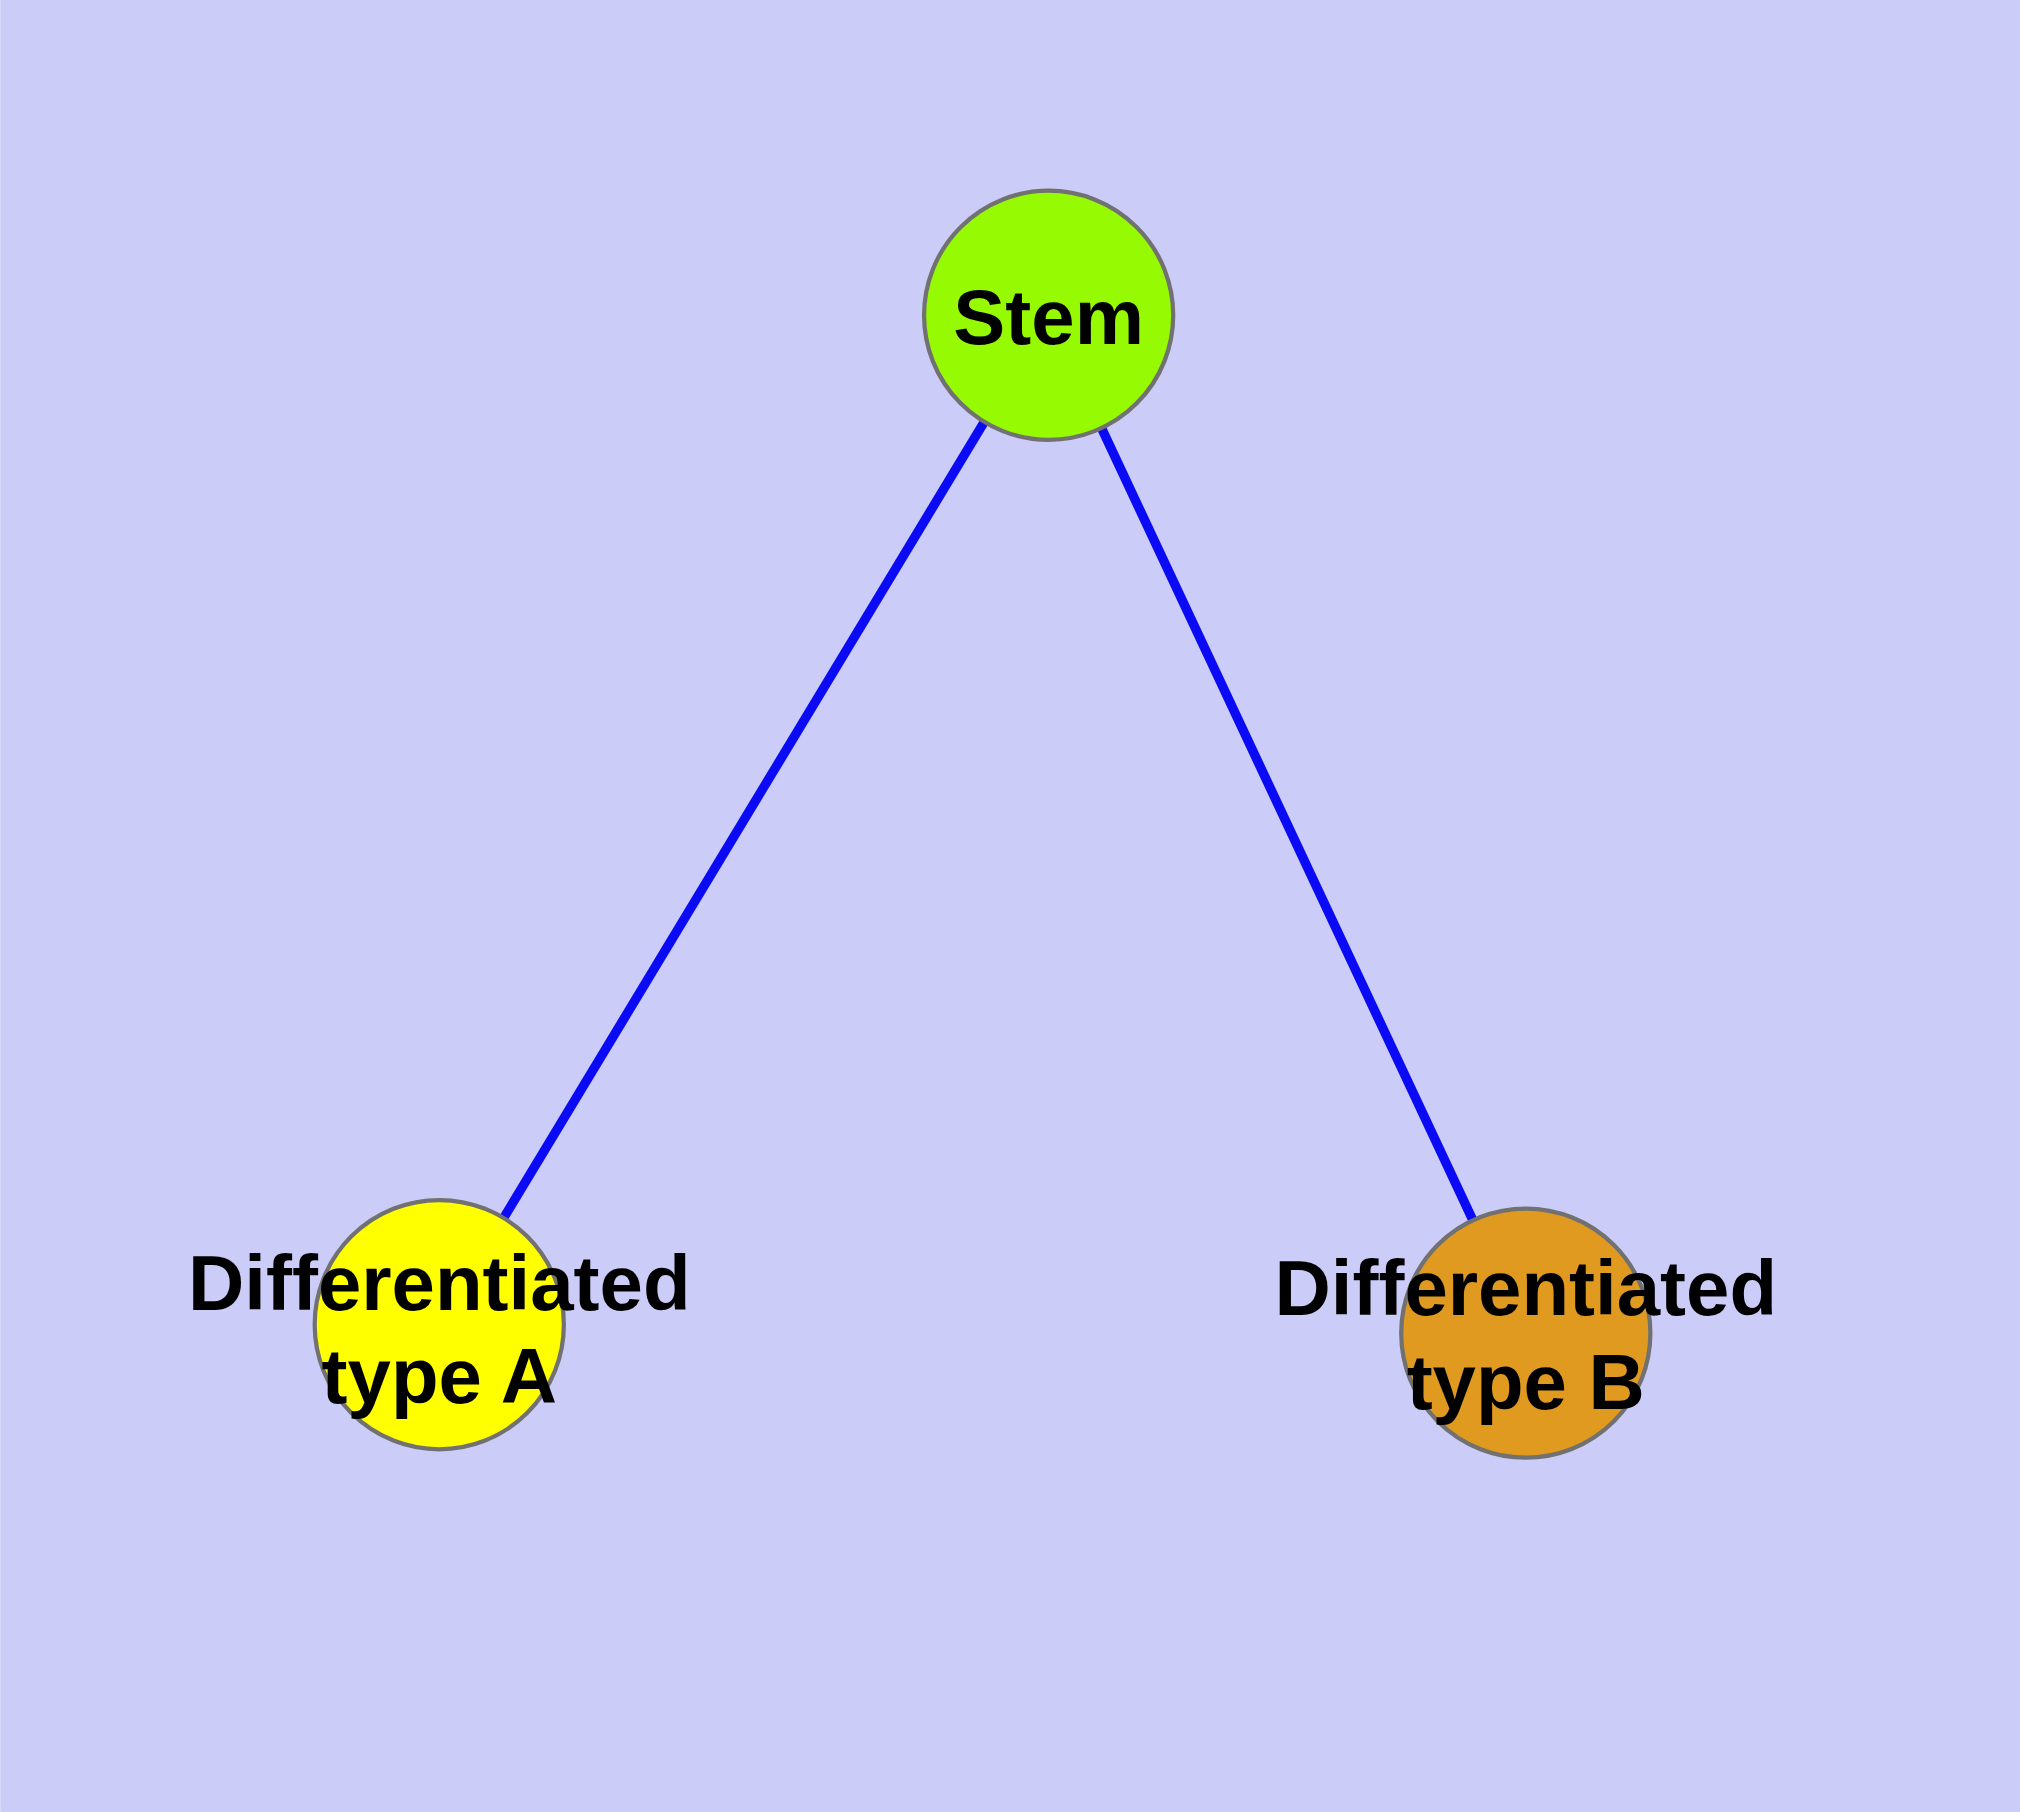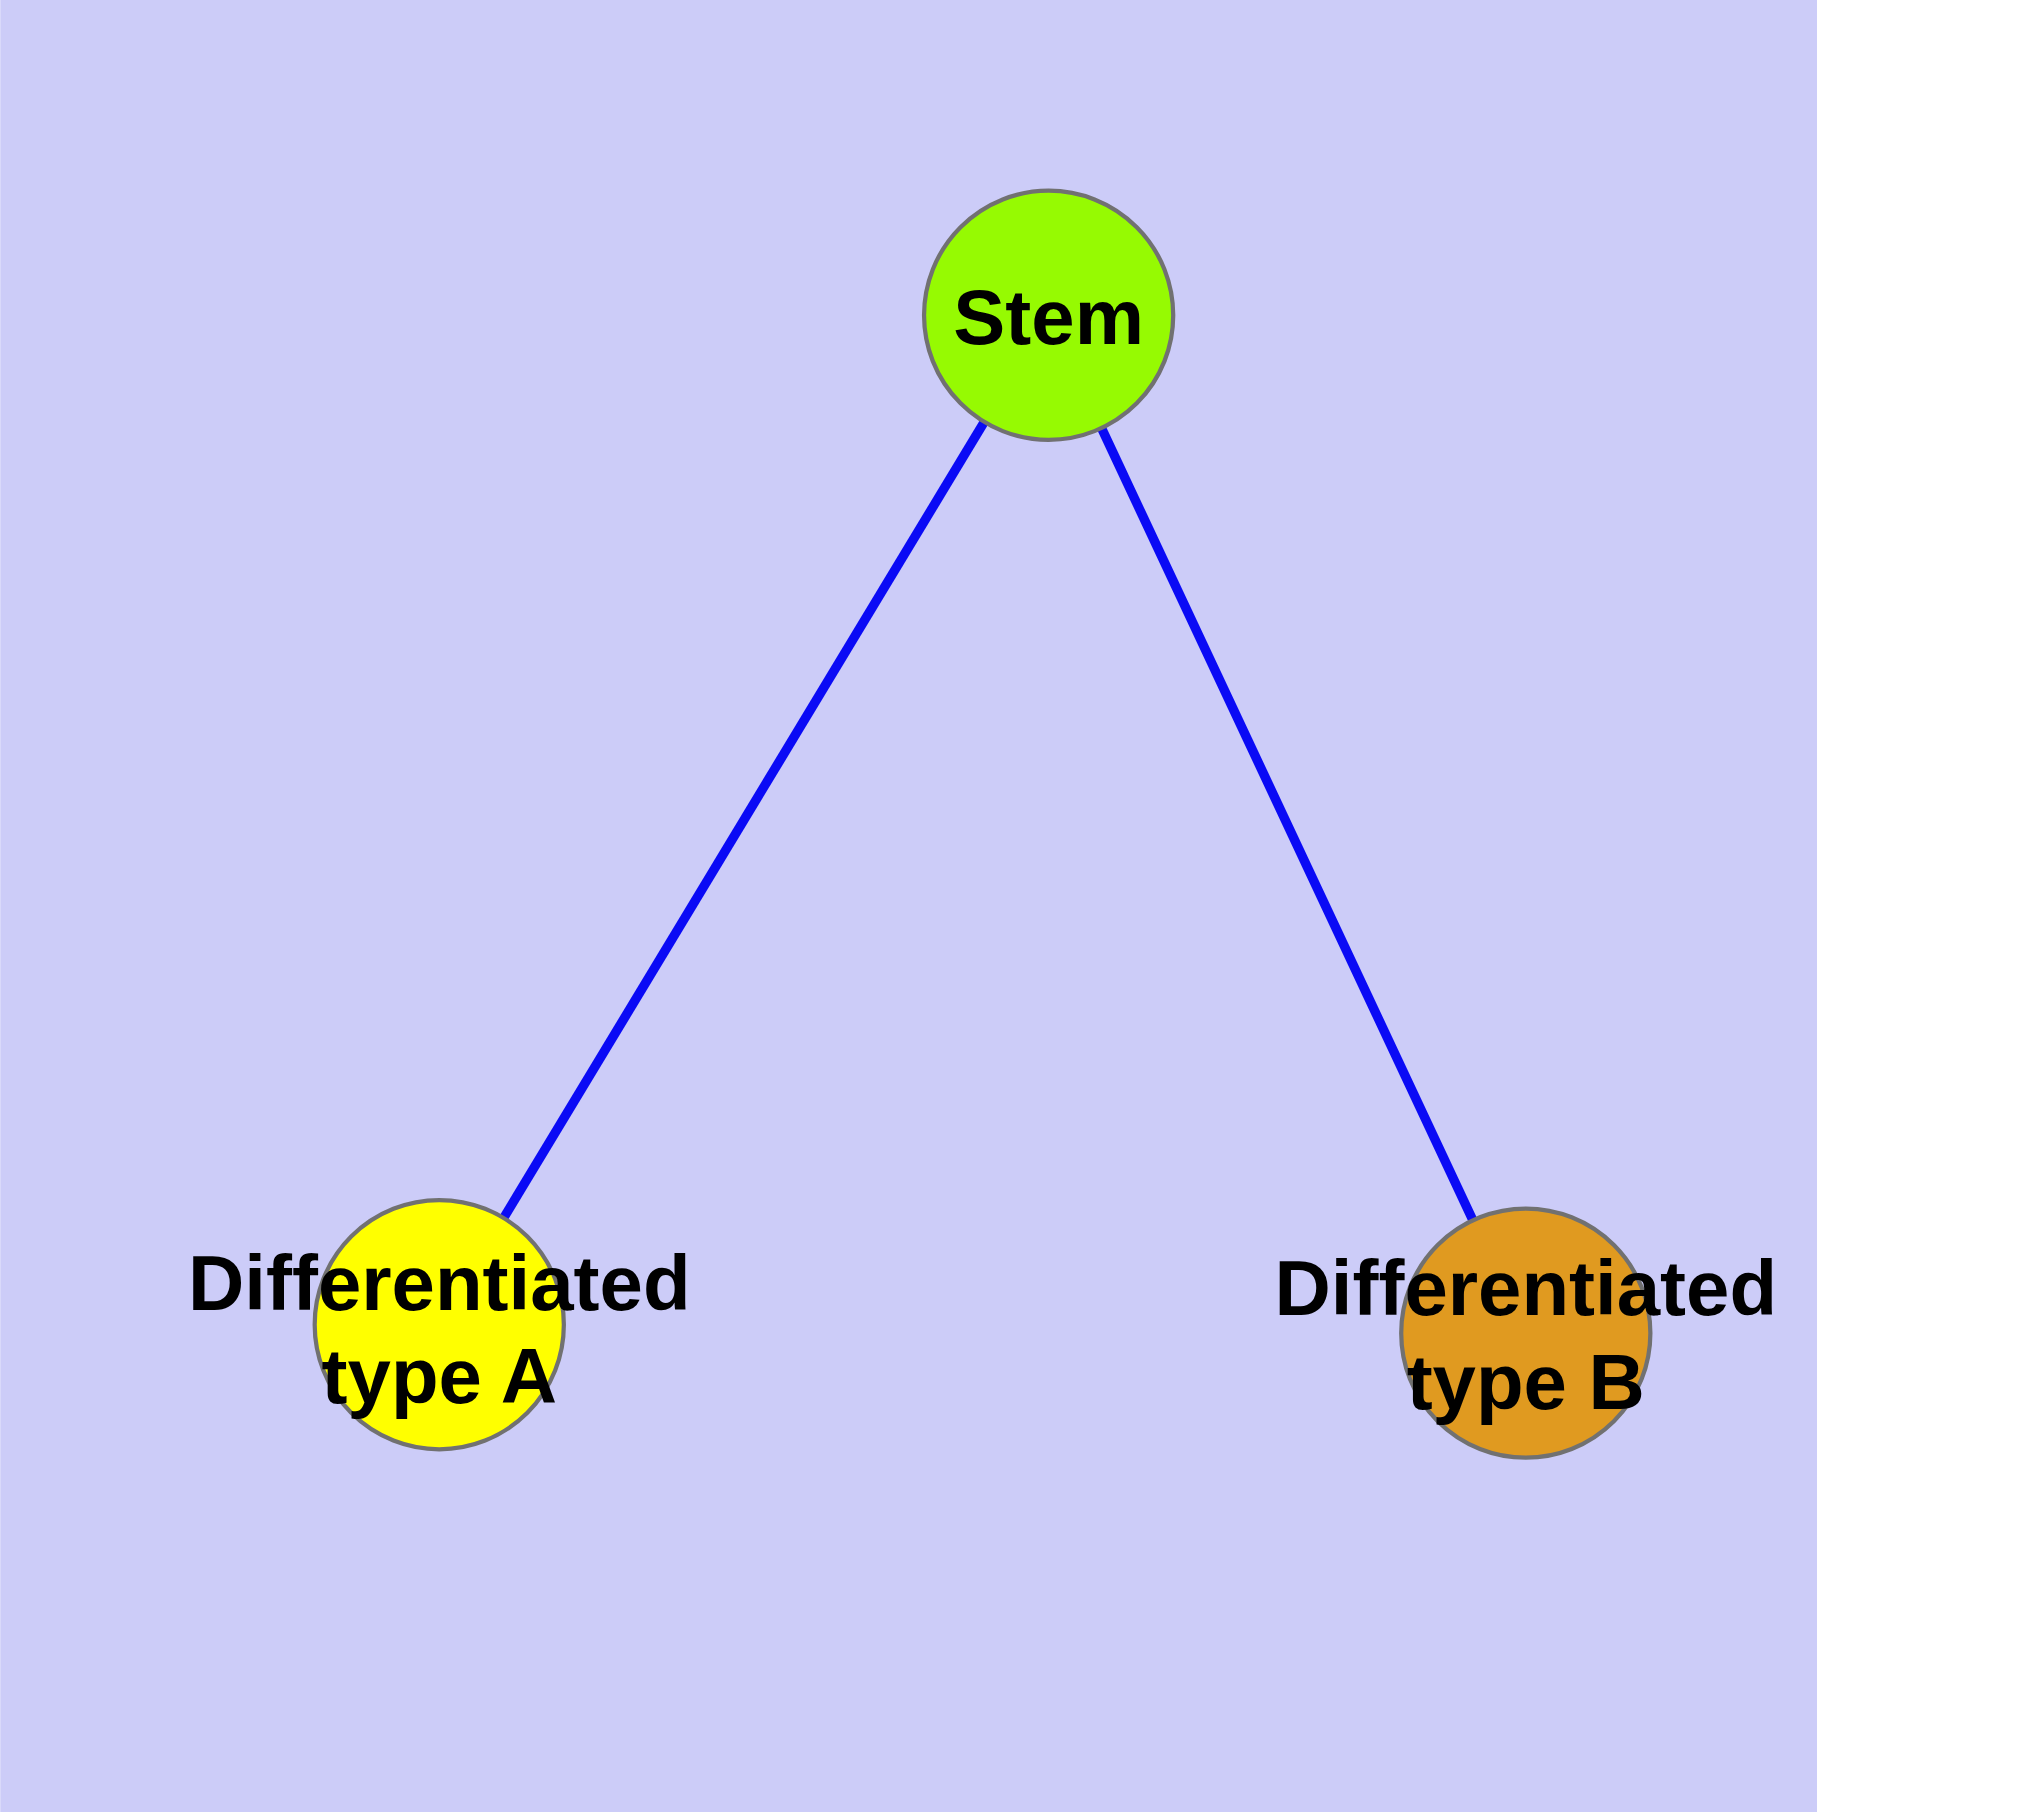--- a/index.html
+++ b/index.html
@@ -1,21 +1,21 @@
 <!DOCTYPE html>
 <html style="font-size:13.6px"><head>
 <meta charset="utf-8">
 <style>
   html, body {
     margin: 0;
     padding: 0;
   }
   .page {
     position: relative;
-    width: 1817px;
+    width: 2020px;
     height: 1812px;
     overflow: hidden;
     font-family: "Liberation Sans", "DejaVu Sans", sans-serif;
   }
   svg.diagram {
     display: block;
     width: 2021px;
     height: 1812px;
   }
   .node-circle {

